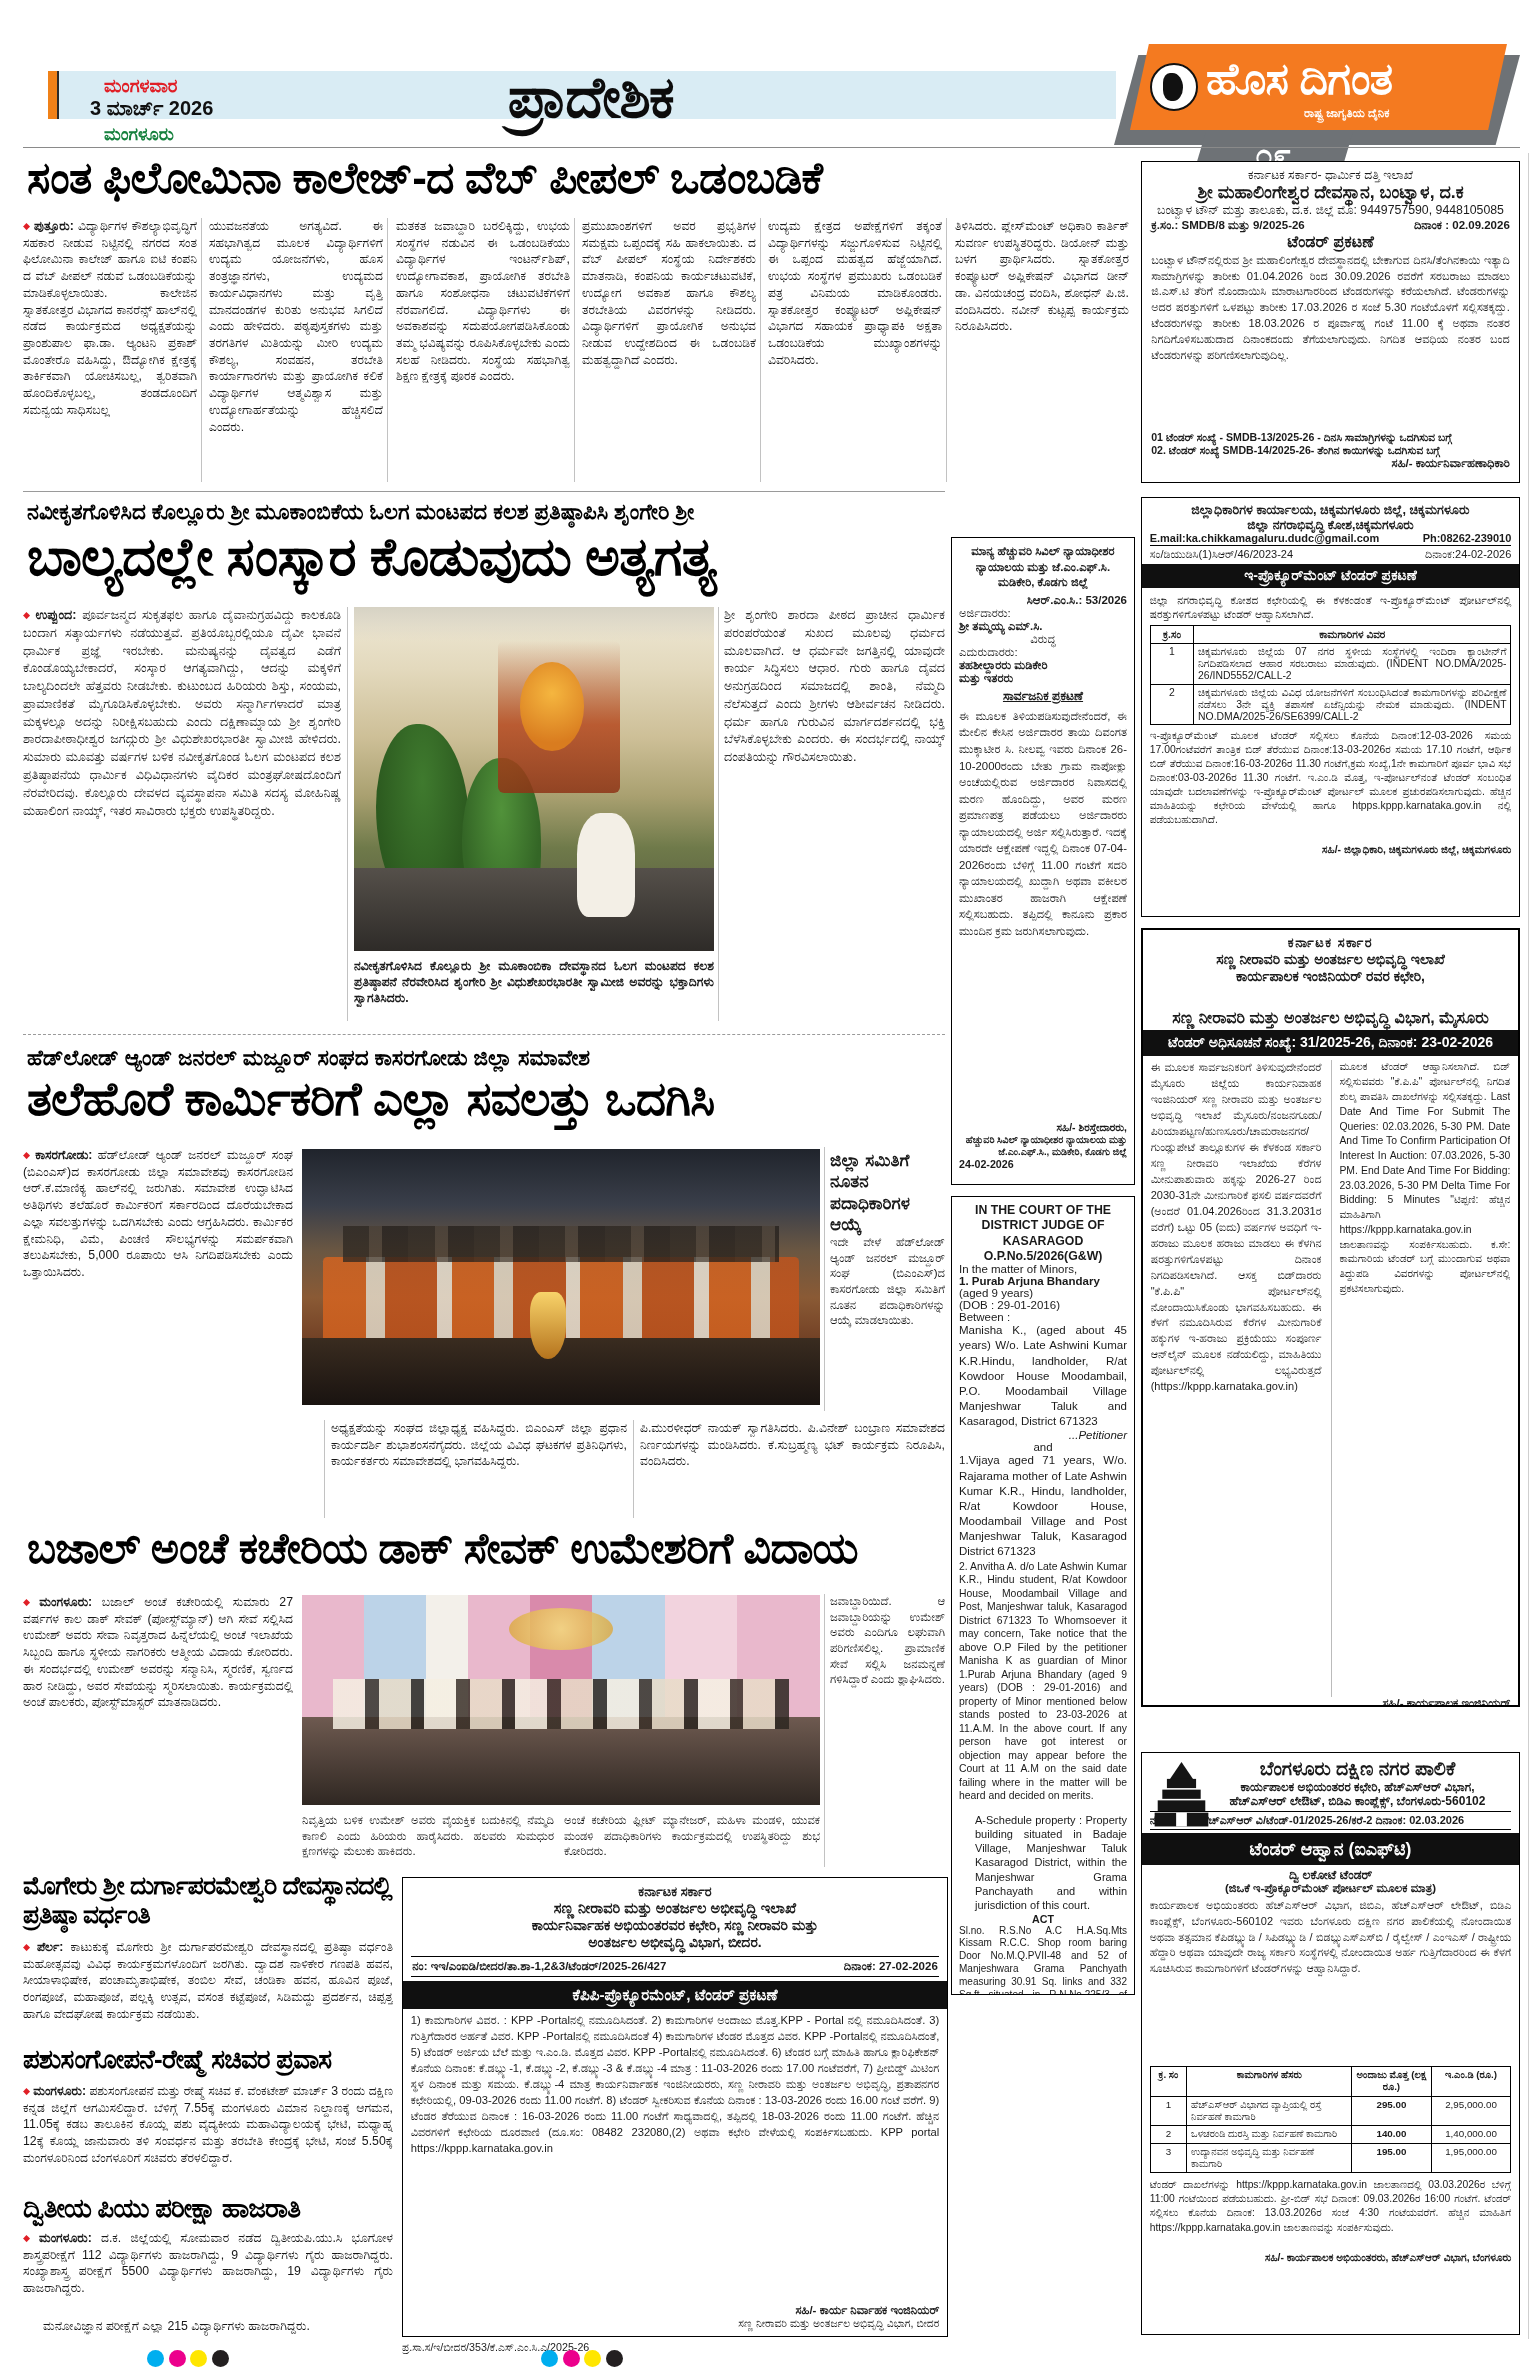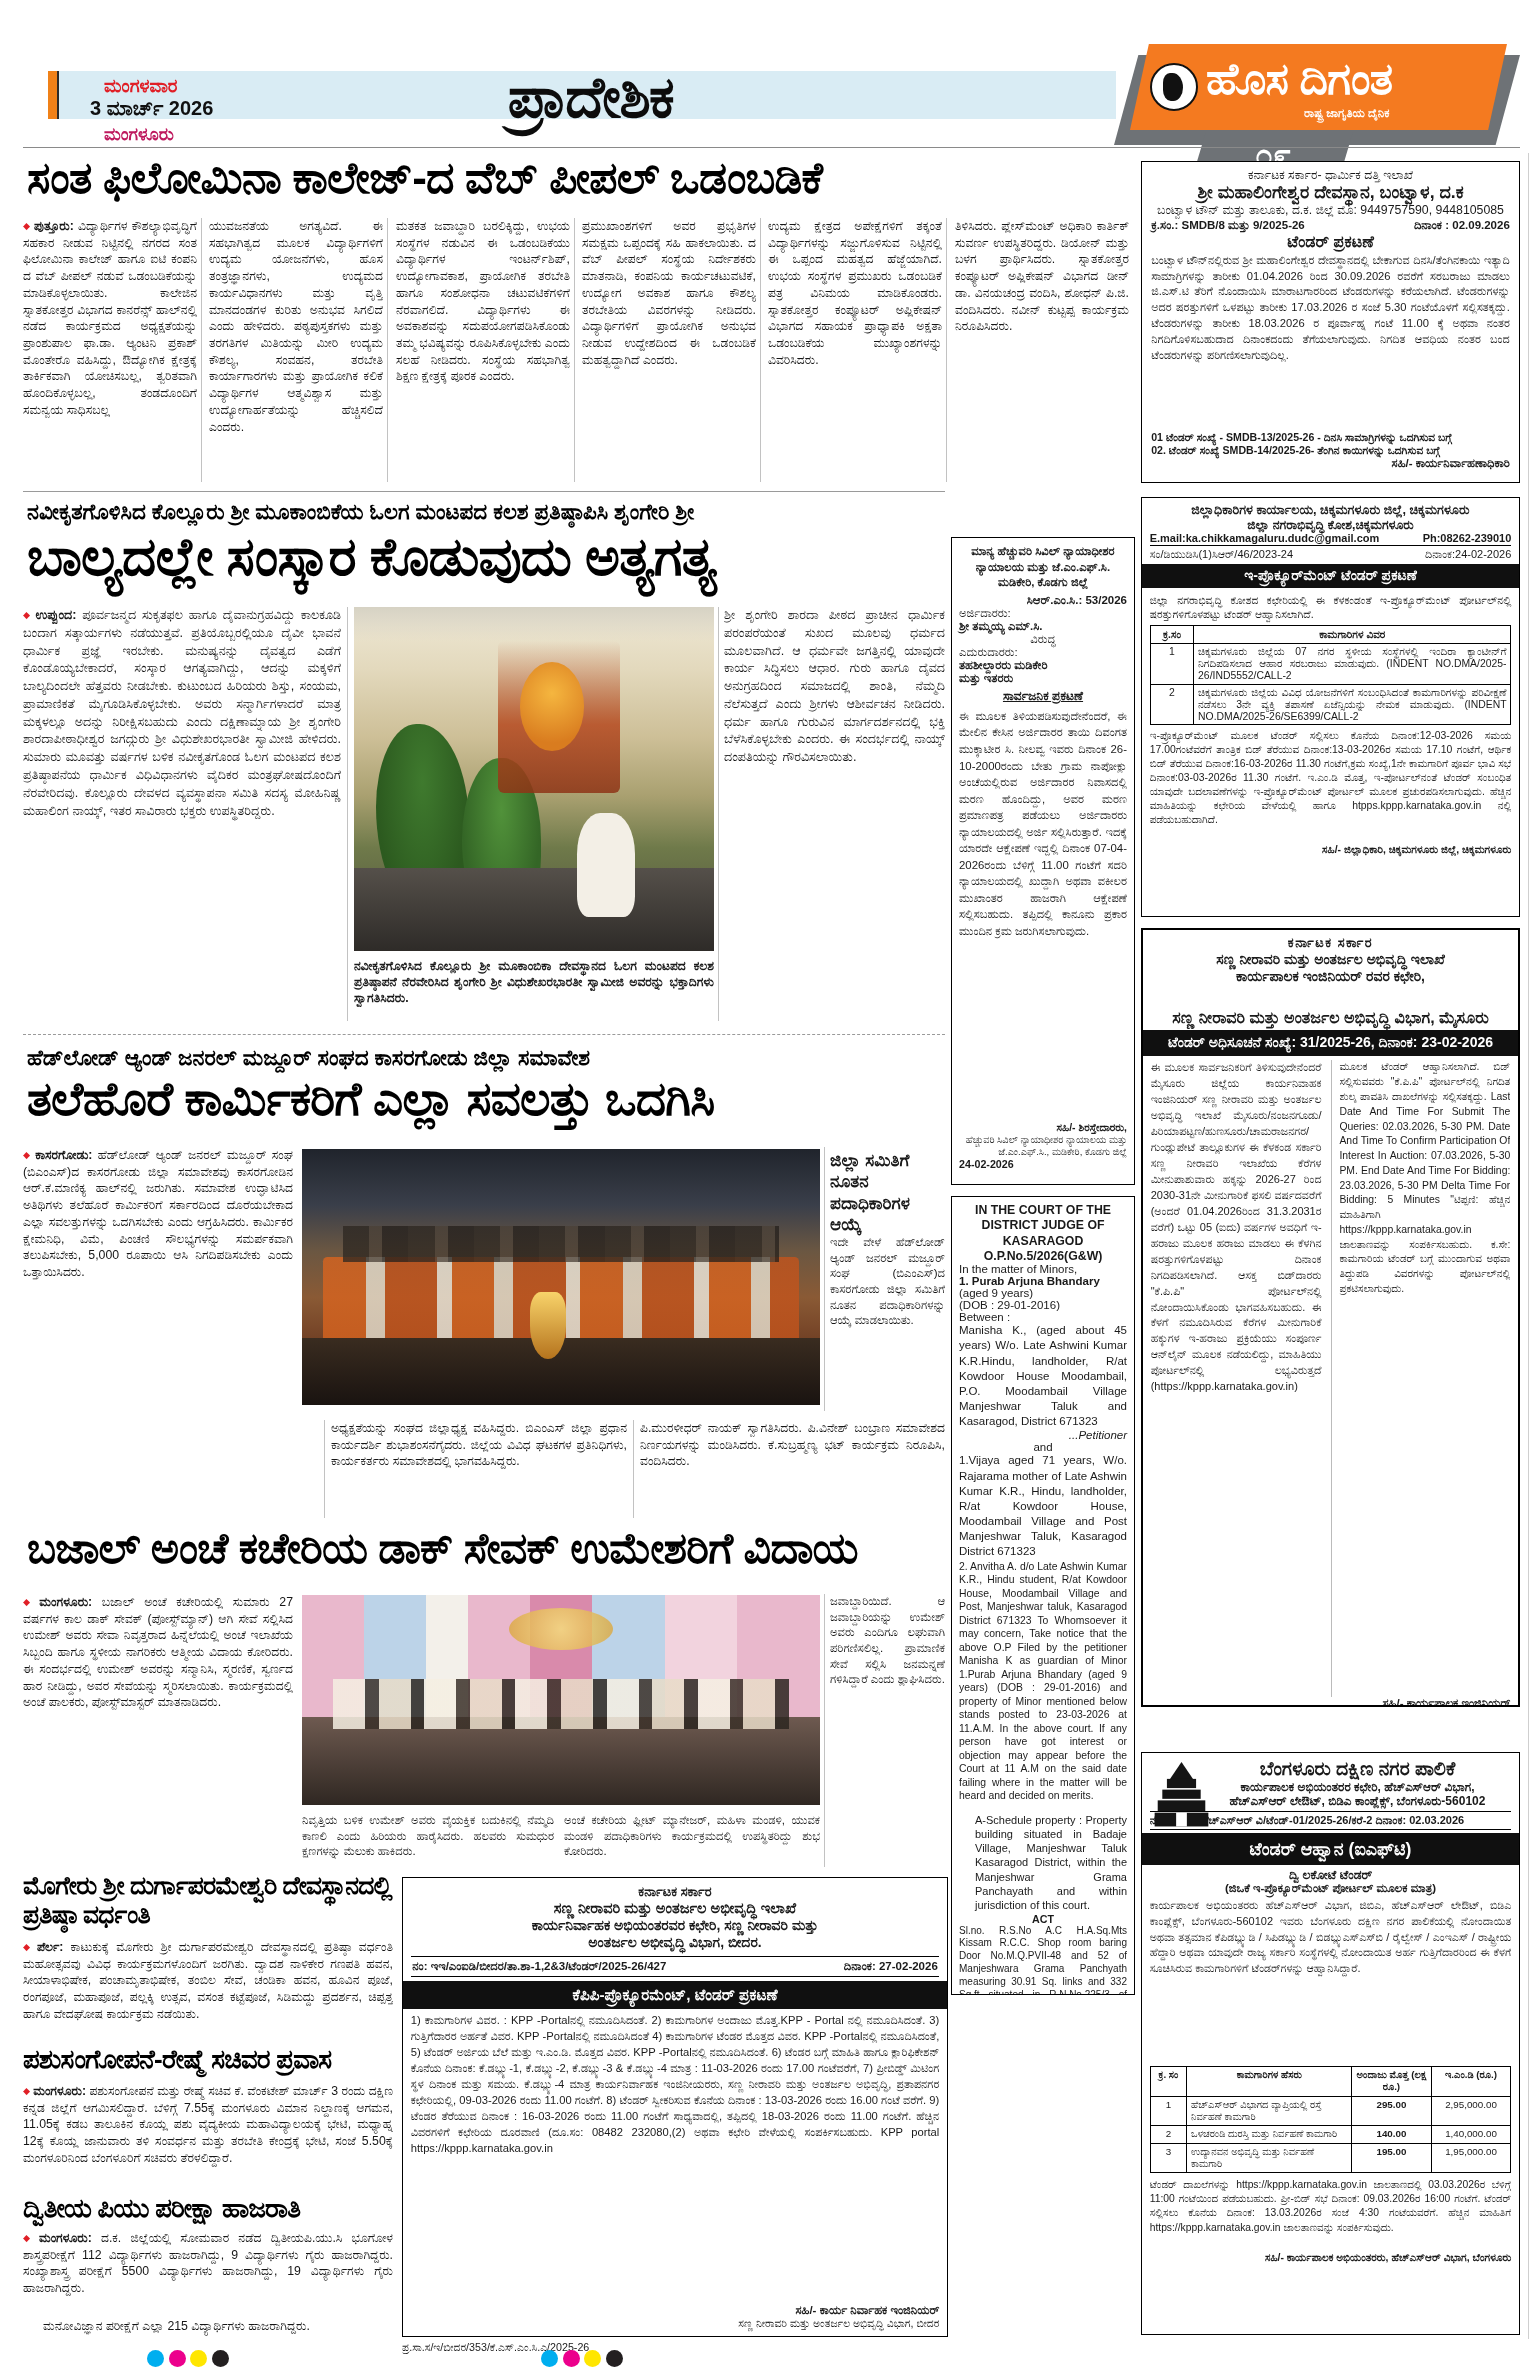--- a/index.html
+++ b/index.html
@@ -24,21 +24,21 @@
 </style>
 </head>
 <body>
 
 <div class="page">
 
   <div class="abs" style="left:48px;top:71px;width:1068px;height:48px;background:#d9ecf4;"></div>
   <div class="abs" style="left:48px;top:71px;width:9.2px;height:48px;background:#f08118;border-right:2.3px solid #2b2b2b;"></div>
   <div class="abs b" style="left:104px;top:75px;font-size:18.4px;color:#e01f26;">ಮಂಗಳವಾರ</div>
   <div class="abs b" style="left:90px;top:97px;font-size:20px;color:#111;">3 ಮಾರ್ಚ್ 2026</div>
-  <div class="abs b" style="left:104px;top:124px;font-size:17.6px;color:#be185d;">ಮಂಗಳೂರು</div>
+  <div class="abs b" style="left:104px;top:124px;font-size:17.6px;color:#15803d;">ಮಂಗಳೂರು</div>
   <div class="abs b ctr" style="left:399px;top:64px;width:383px;font-size:57px;letter-spacing:-1.5px;color:#0c0c0c;">ಪ್ರಾದೇಶಿಕ</div>
 
   <div class="abs" style="left:1114px;top:55px;width:406px;height:90px;background:#6e7276;clip-path:polygon(6% 0,100% 0,94% 100%,0 100%);"></div>
   <div class="abs" style="left:1130px;top:44px;width:377px;height:86px;background:#f47a20;clip-path:polygon(5% 0,100% 0,95% 100%,0 100%);"></div>
   <div class="abs" style="left:1150px;top:63px;width:44px;height:44px;border-radius:50%;background:#fff;border:2.3px solid #111;">
        <div style="position:absolute;left:10.7px;top:7.7px;width:20px;height:28px;background:#111;border-radius:40% 60% 55% 45%;"></div>
   </div>
   <div class="abs b" style="left:1206px;top:54px;width:291px;font-size:44px;color:#ffffff;letter-spacing:-0.8px;">ಹೊಸ ದಿಗಂತ</div>
   <div class="abs b" style="left:1304px;top:107px;font-size:11.5px;color:#ffffff;">ರಾಷ್ಟ್ರ ಜಾಗೃತಿಯ ದೈನಿಕ</div>
   <div class="abs" style="left:1193px;top:132px;width:160px;height:43px;background:#6e7276;clip-path:polygon(8% 0,100% 0,92% 100%,0 100%);"></div>
@@ -169,21 +169,21 @@
     <div class="b" style="text-align:right;font-size:11.5px;margin-top:3.1px;">ಸಿಆರ್.ಎಂ.ಸಿ.: 53/2026</div>
     <div style="font-size:11.5px;">ಅರ್ಜಿದಾರರು:</div>
     <div class="b" style="font-size:11.5px;">ಶ್ರೀ ತಮ್ಮಯ್ಯ ಎಮ್.ಸಿ.</div>
     <div class="ctr" style="font-size:11.5px;">ವಿರುದ್ಧ</div>
     <div style="font-size:11.5px;">ಎದುರುದಾರರು:</div>
     <div class="b" style="font-size:11.5px;">ತಹಶೀಲ್ದಾರರು ಮಡಿಕೇರಿ</div>
     <div class="b" style="font-size:11.5px;">ಮತ್ತು ಇತರರು</div>
     <div class="ctr b" style="font-size:12.3px;text-decoration:underline;margin:4.6px 0;">ಸಾರ್ವಜನಿಕ ಪ್ರಕಟಣೆ</div>
     <div class="jt" style="font-size:11.4px;line-height:1.45;height:414px;overflow:hidden;">ಈ ಮೂಲಕ ತಿಳಿಯಪಡಿಸುವುದೇನೆಂದರೆ, ಈ ಮೇಲಿನ ಕೇಸಿನ ಅರ್ಜಿದಾರರ ತಾಯಿ ದಿವಂಗತ ಮುಕ್ಕಾಟೀರ ಸಿ. ನೀಲವ್ವ ಇವರು ದಿನಾಂಕ 26-10-2000ರಂದು ಬೇತು ಗ್ರಾಮ ನಾಪೋಕ್ಲು ಅಂಚೆಯಲ್ಲಿರುವ ಅರ್ಜಿದಾರರ ನಿವಾಸದಲ್ಲಿ ಮರಣ ಹೊಂದಿದ್ದು, ಅವರ ಮರಣ ಪ್ರಮಾಣಪತ್ರ ಪಡೆಯಲು ಅರ್ಜಿದಾರರು ನ್ಯಾಯಾಲಯದಲ್ಲಿ ಅರ್ಜಿ ಸಲ್ಲಿಸಿರುತ್ತಾರೆ. ಇದಕ್ಕೆ ಯಾರದೇ ಆಕ್ಷೇಪಣೆ ಇದ್ದಲ್ಲಿ ದಿನಾಂಕ 07-04-2026ರಂದು ಬೆಳಿಗ್ಗೆ 11.00 ಗಂಟೆಗೆ ಸದರಿ ನ್ಯಾಯಾಲಯದಲ್ಲಿ ಖುದ್ದಾಗಿ ಅಥವಾ ವಕೀಲರ ಮುಖಾಂತರ ಹಾಜರಾಗಿ ಆಕ್ಷೇಪಣೆ ಸಲ್ಲಿಸಬಹುದು. ತಪ್ಪಿದಲ್ಲಿ ಕಾನೂನು ಪ್ರಕಾರ ಮುಂದಿನ ಕ್ರಮ ಜರುಗಿಸಲಾಗುವುದು.</div>
     <div class="sign" style="font-size:10.4px;">ಸಹಿ/- ಶಿರಸ್ತೇದಾರರು,</div>
-    <div style="font-size:9.6px;text-align:right;">ಹೆಚ್ಚುವರಿ ಸಿವಿಲ್ ನ್ಯಾಯಾಧೀಶರ ನ್ಯಾಯಾಲಯ ಮತ್ತು ಜೆ.ಎಂ.ಎಫ್.ಸಿ., ಮಡಿಕೇರಿ, ಕೊಡಗು ಜಿಲ್ಲೆ</div>
+    <div style="font-size:9.6px;text-align:right;font-weight:bold;">ಹೆಚ್ಚುವರಿ ಸಿವಿಲ್ ನ್ಯಾಯಾಧೀಶರ ನ್ಯಾಯಾಲಯ ಮತ್ತು ಜೆ.ಎಂ.ಎಫ್.ಸಿ., ಮಡಿಕೇರಿ, ಕೊಡಗು ಜಿಲ್ಲೆ</div>
     <div class="b" style="font-size:10.7px;">24-02-2026</div>
   </div>
 
   <div class="noticebox" style="left:951px;top:1196px;width:184px;height:799px;padding:6.1px 7px;font-family:'Liberation Sans',sans-serif;">
     <div class="ctr b" style="font-size:12.3px;line-height:1.25;">IN THE COURT OF THE DISTRICT JUDGE OF KASARAGOD</div>
     <div class="ctr b" style="font-size:12.3px;">O.P.No.5/2026(G&amp;W)</div>
     <div style="font-size:11.5px;">In the matter of Minors,</div>
     <div class="b" style="font-size:11.5px;">1. Purab Arjuna Bhandary</div>
     <div style="font-size:11.5px;">(aged 9 years)</div>
     <div style="font-size:11.5px;">(DOB : 29-01-2016)</div>

